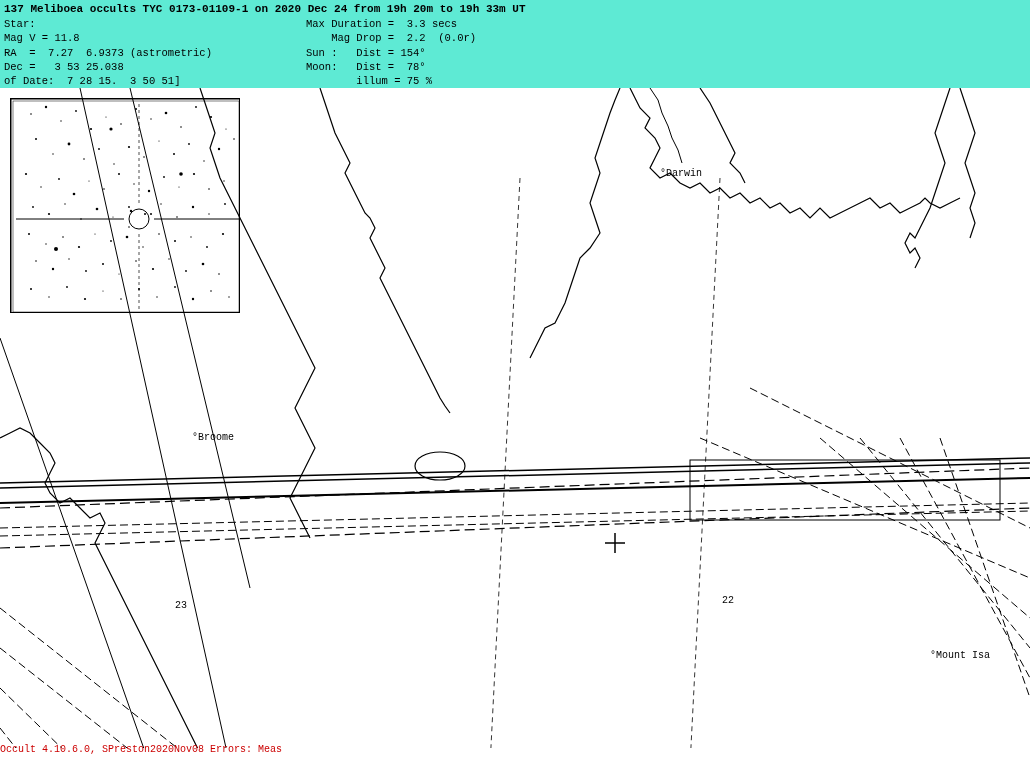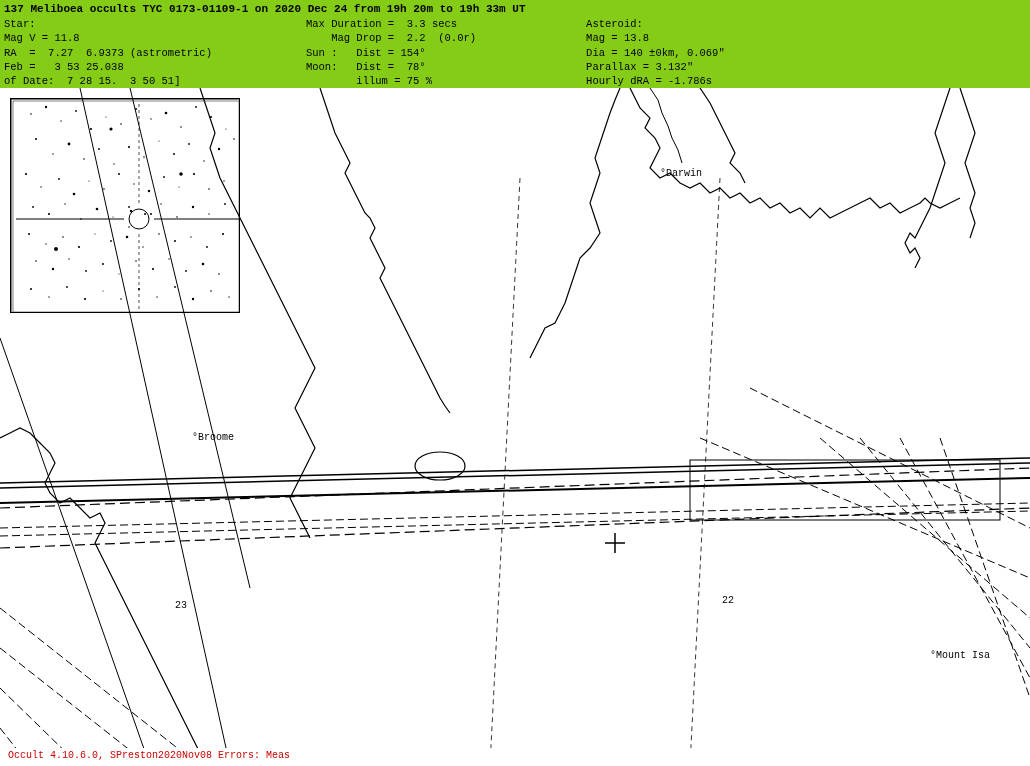--- a/index.html
+++ b/index.html
@@ -19,21 +19,21 @@
       height: 766px;
       background: #ffffff;
     }
     
     #header {
       position: absolute;
       top: 0;
       left: 0;
       right: 0;
       padding: 2px 4px;
-      background: #84cc16;
+      background: #5eead4;
       border-bottom: 5px solid #d946ef;
       line-height: 1.3;
     }
     #title-line {
       font-size: 11px;
       font-weight: bold;
     }
     #info-columns {
       display: flex;
       flex-direction: row;
@@ -74,60 +74,52 @@
     
     #map-svg {
       position: absolute;
       top: 0; left: 0;
       width: 1030px;
       height: 678px;
     }
     
     #footer {
       position: absolute;
-      bottom: 0;
+      bottom: 6px;
       left: 0;
       right: 0;
       height: 18px;
-      padding: 2px 8px;
+      padding: 2px 0;
       font-size: 10px;
       color: #ff0000;
     }
   </style>
 </head>
 <body>
 
 <div id="main-canvas">
 
   <div id="header">
     <div id="title-line">137 Meliboea occults TYC 0173-01109-1 on 2020 Dec 24 from 19h 20m to 19h 33m UT</div>
     <div id="info-columns">
       <div class="info-col">
         <span>Star:</span>
         <span>Mag V = 11.8</span>
         <span>RA  =  7.27  6.9373 (astrometric)</span>
-        <span>Feb =   3 53 25.038</span>
+        <span>Dec =   3 53 25.038</span>
         <span>of Date:  7 28 15.  3 50 51]</span>
         <span>Prediction of 2020 Oct 28.9</span>
       </div>
       <div class="info-col" style="margin-left:64px;">
         <span>Max Duration =  3.3 secs</span>
         <span>    Mag Drop =  2.2  (0.0r)</span>
         <span>Sun :   Dist = 154°</span>
         <span>Moon:   Dist =  78°</span>
         <span>        illum = 75 %</span>
         <span>E 0.015"x 0.010" in PA 98</span>
-      </div>
-      <div class="info-col" style="margin-left:80px;">
-        <span>Asteroid:</span>
-        <span>Mag = 13.8</span>
-        <span>Dia = 140 ±0km, 0.069"</span>
-        <span>Parallax = 3.132"</span>
-        <span>Hourly dRA = -1.786s</span>
-        <span>    dDec = -0.88"</span>
       </div>
     </div>
   </div>
 
   <div id="map-area">
 
     <div id="star-inset">
       <svg width="230" height="215" style="position:absolute;top:0;left:0;">
 
         <rect width="230" height="215" fill="white" stroke="black" stroke-width="1"></rect>

